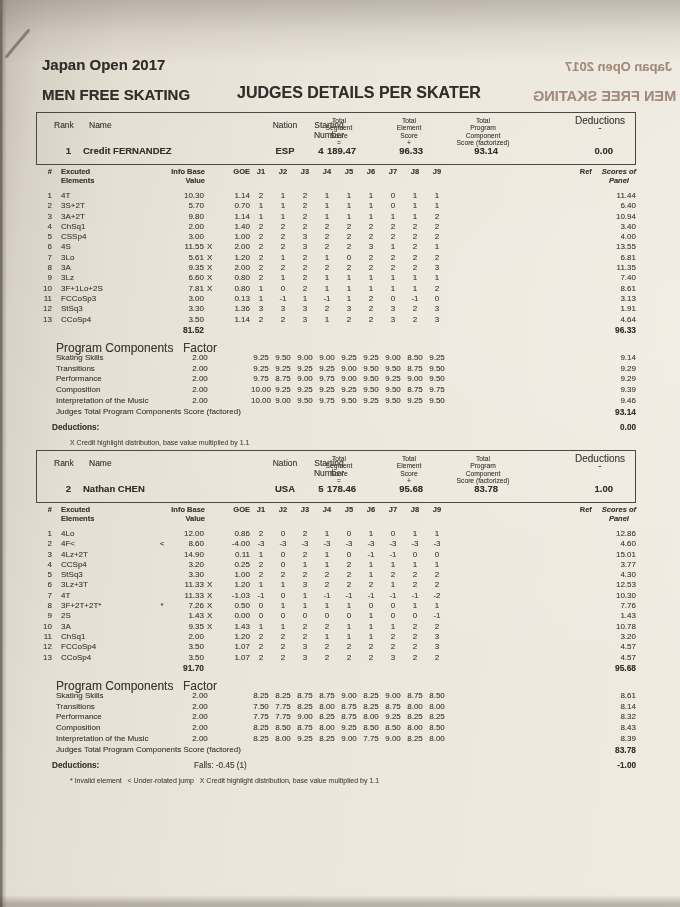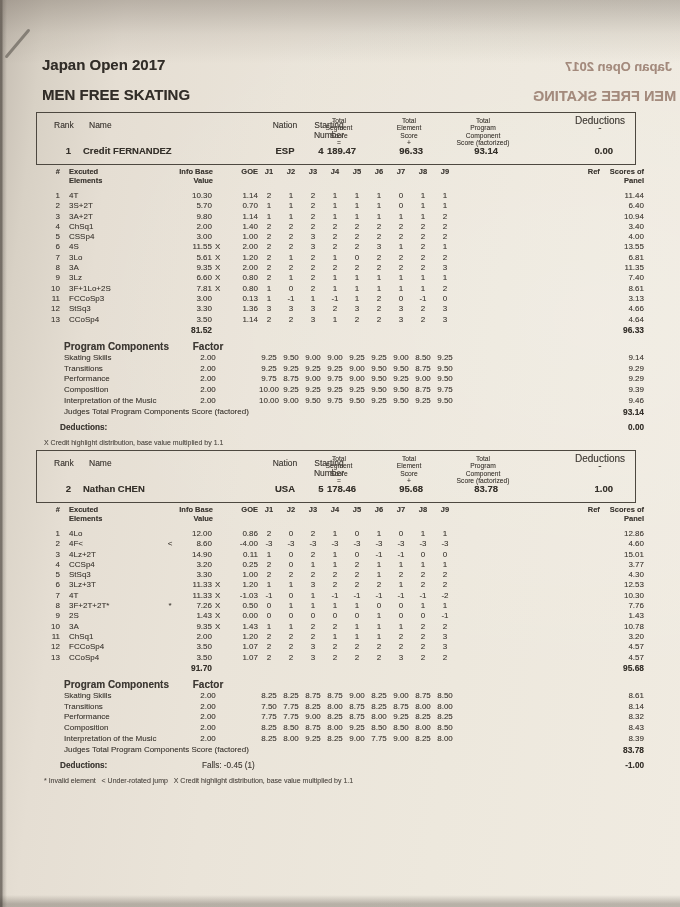--- a/index.html
+++ b/index.html
@@ -16,21 +16,21 @@
     transform:rotate(40deg);border-radius:2px;}
   .t-event{position:absolute;left:42px;top:56px;font-size:15px;font-weight:bold;color:#312d28;}
   .t-cat{position:absolute;left:42px;top:86px;font-size:15px;font-weight:bold;color:#312d28;}
   .t-rep{position:absolute;left:237px;top:84px;font-size:16px;font-weight:bold;color:#312d28;}
   .bleed{position:absolute;transform:scaleX(-1);color:rgba(164,112,92,.42);
     font-weight:bold;filter:blur(.4px);white-space:nowrap;}
   .bl1{top:59px;right:8px;font-size:13px;}
   .bl2{top:88px;right:4px;font-size:14.5px;}
   .sec{position:absolute;left:36px;width:600px;height:346px;}
   .s1{top:112px;} .s2{top:450px;}
-  .sec>div{position:absolute;left:0;width:600px;padding-left:8px;}
+  .sec>div{position:absolute;left:0;width:600px;}
   
   .skbox{top:0;height:53px;border:1.5px solid #4d4840;box-sizing:border-box;}
   .skbox span{position:absolute;}
   .hb{font-size:8.5px;color:#3c3833;}
   .hth{font-size:6.7px;line-height:7.4px;}
   .pre{white-space:pre-line;}
   .lbl-rank{left:17px;top:7px;} .lbl-name{left:52px;top:7px;}
   .col-nation{left:218px;width:60px;top:7px;text-align:center;}
   .col-start{left:262px;width:60px;top:7px;text-align:center;}
   .col-seg{left:273px;width:58px;top:4px;text-align:center;}
@@ -53,24 +53,24 @@
   .c-num{width:16px;text-align:right;flex:none;}
   .c-name{width:104px;padding-left:9px;box-sizing:border-box;text-align:left;flex:none;}
   .c-info{width:12px;text-align:center;flex:none;}
   .c-base{width:36px;text-align:right;flex:none;}
   .c-x{width:14px;padding-left:3px;box-sizing:border-box;flex:none;}
   .c-goe{width:32px;text-align:right;flex:none;}
   .c-j{width:22px;text-align:center;flex:none;}
   .c-panel{flex:1;text-align:right;}
   .h-infobase{width:62px;text-align:right;padding-right:13px;box-sizing:border-box;flex:none;}
   .ph{display:flex;justify-content:flex-end;gap:10px;}
-  .ph .pr{text-align:right;}
+  .ph .pr{text-align:center;font-style:italic;}
   .el-total{top:213px;font-size:8.4px;font-weight:bold;color:#35312b;}
   .tsp{width:132px;flex:none;}
-  .pc-head{top:229px;font-size:10px;font-weight:bold;color:#3c3833;}
+  .pc-head{top:229px;font-size:12px;font-weight:normal;color:#3c3833;}
   .pcl{width:146px;padding-left:20px;box-sizing:border-box;flex:none;}
   .pcf{width:36px;text-align:center;flex:none;}
   .pcgap{width:32px;flex:none;}
   .pc-rows{top:241px;} .pc-rows .r{height:10.7px;font-size:8px;}
   .pc-total{top:295px;font-size:8px;}
   .pc-total .lab{padding-left:20px;}
   .pc-total .c-panel{font-size:8.4px;font-weight:bold;color:#35312b;}
   .ded-row{top:311px;font-size:8.2px;}
   .dedl{width:128px;padding-left:16px;box-sizing:border-box;font-weight:bold;color:#3c3833;flex:none;}
   .dedd{width:170px;margin-left:30px;flex:none;}
@@ -80,20 +80,21 @@
 </style>
 </head>
 <body>
 
 <div class="page">
   <div class="pen"></div>
   <div class="bleed bl1">Japan Open 2017</div>
   <div class="bleed bl2">MEN FREE SKATING</div>
   <div class="t-event">Japan Open 2017</div>
   <div class="t-cat">MEN FREE SKATING</div>
+  <div class="t-rep">JUDGES DETAILS PER SKATER</div>
 
   <div class="sec s1">
   <div class="skbox">
     <span class="hb lbl-rank">Rank</span>
     <span class="hb lbl-name">Name</span>
     <span class="hb col-nation">Nation</span>
     <span class="hb col-start pre">Starting
 Number</span>
     <span class="hth col-seg pre">Total
 Segment
@@ -348,21 +349,21 @@
           <span class="c-goe">1.36</span>
           <span class="c-j">3</span>
           <span class="c-j">3</span>
           <span class="c-j">3</span>
           <span class="c-j">2</span>
           <span class="c-j">3</span>
           <span class="c-j">2</span>
           <span class="c-j">3</span>
           <span class="c-j">2</span>
           <span class="c-j">3</span>
-          <span class="c-panel">4.66</span>
+          <span class="c-panel">1.91</span>
         </div>
         <div class="r">
           <span class="c-num">13</span>
           <span class="c-name">CCoSp4</span>
           <span class="c-info"></span>
           <span class="c-base">3.50</span>
           <span class="c-x"></span>
           <span class="c-goe">1.14</span>
           <span class="c-j">2</span>
           <span class="c-j">2</span>

